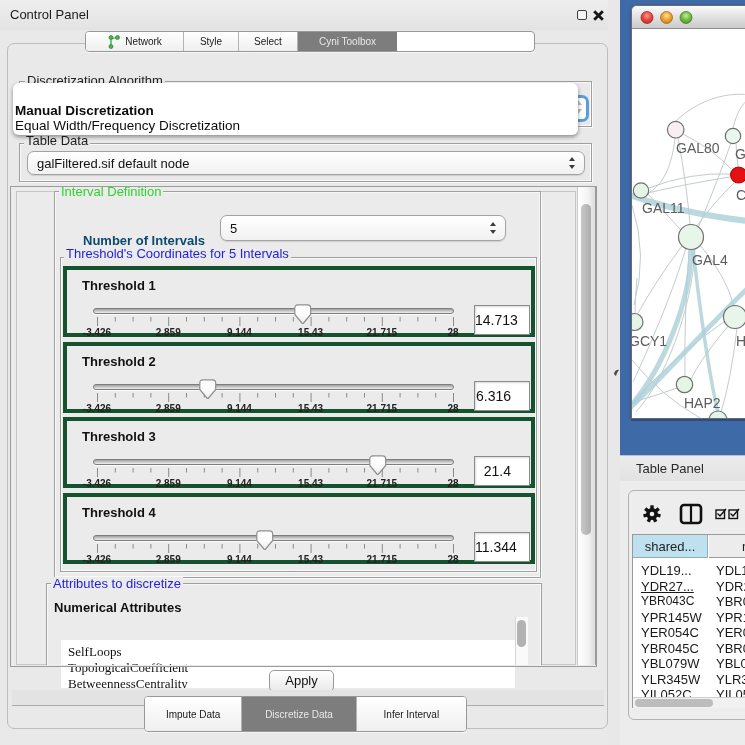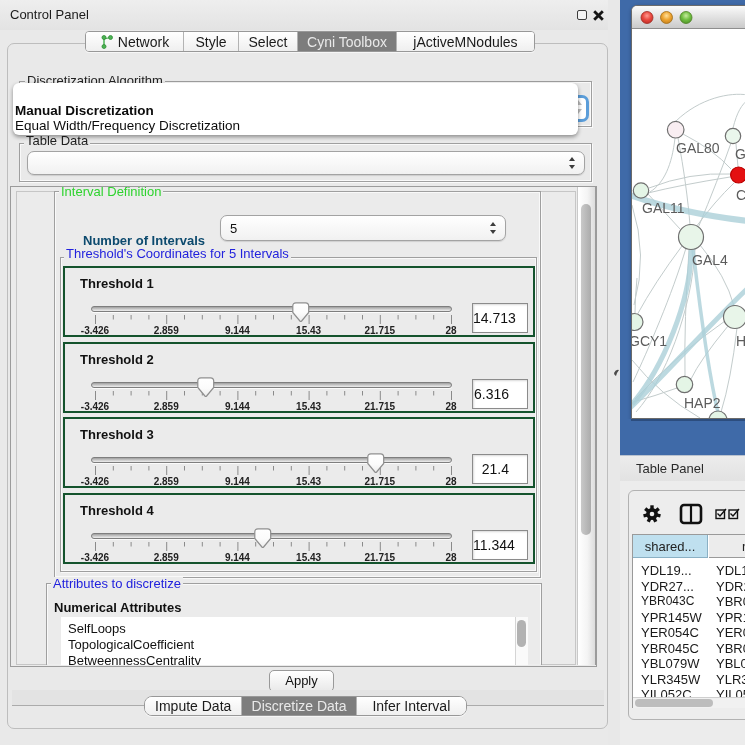--- a/index.html
+++ b/index.html
@@ -7,24 +7,24 @@
 body { font-family:"Liberation Sans", sans-serif; background:#ececec; position:relative; }
 .abs { position:absolute; }
 .etched { border:1px solid #9f9f9f; box-shadow:inset 0 0 0 1px rgba(255,255,255,.7), 1px 1px 0 rgba(255,255,255,.7); }
 .grouplbl { position:absolute; padding:0 2px; background:#ebebeb; font-size:13px; line-height:13px; }
 .combo { position:absolute; border:1px solid #a3a3a3; border-radius:7px; background:linear-gradient(#ffffff,#f1f1f1); box-shadow:0 1px 1px rgba(0,0,0,.12); }
 .combo .ctext { position:absolute; left:9px; top:50%; transform:translateY(-50%); font-size:13px; color:#111; }
 .spin { position:absolute; right:7px; top:50%; transform:translateY(-50%); width:9px; height:16px; }
 .spin:before { content:""; position:absolute; left:1px; top:2px; border-left:3.5px solid transparent; border-right:3.5px solid transparent; border-bottom:4.5px solid #3c3c3c; }
 .spin:after { content:""; position:absolute; left:1px; bottom:2px; border-left:3.5px solid transparent; border-right:3.5px solid transparent; border-top:4.5px solid #3c3c3c; }
 .seg { position:absolute; display:flex; border:1px solid #989898; border-radius:4px; background:#fff; overflow:hidden; box-shadow:0 1px 0 rgba(255,255,255,.6); }
-.seg div { font-size:14px; color:#1a1a1a; display:flex; align-items:center; justify-content:center; background:linear-gradient(#ffffff,#efefef); border-right:1px solid #b3b3b3; }
+.seg div { font-size:10px; color:#1a1a1a; display:flex; align-items:center; justify-content:center; background:linear-gradient(#ffffff,#efefef); border-right:1px solid #b3b3b3; }
 .seg div:last-child { border-right:none; }
 .seg div.sel { background:#7d7d7d; color:#e9e9e9; }
-.tpanel { position:absolute; border:2px solid #14532d; background:#ebebeb; }
+.tpanel { position:absolute; border:4px solid #14532d; background:#ebebeb; }
 .thr-title { position:absolute; font-size:13px; font-weight:bold; color:#111; }
 .ticklbl { position:absolute; font-size:10px; font-weight:bold; color:#222; transform:translateX(-50%); }
 .valbox { position:absolute; width:56px; height:30px; background:#fff; border:1px solid #8b8b8b; box-shadow:inset 1px 1px 2px rgba(0,0,0,.15); font-size:14px; color:#111; text-align:right; line-height:28px; padding-right:18px; }
 .track { position:absolute; height:6px; border:1px solid #7e7e7e; border-radius:3px; background:linear-gradient(#9f9f9f,#cccccc 55%,#efefef); box-shadow:0 1px 0 rgba(255,255,255,.8); }
 </style>
 </head>
 <body>
 
 <div class="abs" style="left:0;top:0;width:620px;height:745px;background:#e9e9e9;"></div>
 
@@ -45,35 +45,35 @@
       <line x1="4" y1="2.5" x2="4" y2="11.5" stroke="#3fae49" stroke-width="1.4"></line>
       <line x1="4" y1="4" x2="10" y2="2.5" stroke="#3fae49" stroke-width="1.2"></line>
       <circle cx="4" cy="2.5" r="2" fill="#4db254" stroke="#2e8f36" stroke-width=".8"></circle>
       <circle cx="10.5" cy="2.5" r="2" fill="#4db254" stroke="#2e8f36" stroke-width=".8"></circle>
       <circle cx="4" cy="11.5" r="2" fill="#4db254" stroke="#2e8f36" stroke-width=".8"></circle>
     </svg>
     Network</div>
   <div style="width:55px;">Style</div>
   <div style="width:59px;">Select</div>
   <div class="sel" style="width:99px;">Cyni Toolbox</div>
-  <div style="width:137px;">jActiveMNodules</div>
 </div>
 
 <div class="abs etched" style="left:19px;top:81px;width:573px;height:46px;"></div>
 <div class="grouplbl" style="left:25px;top:74px;background:#e9e9e9;color:#222;">Discretization Algorithm</div>
 
 <div class="abs" style="left:560px;top:95px;width:29px;height:27px;border:3px solid #5b9dd9;border-radius:7px;background:#fff;"></div>
 <div class="abs" style="left:574px;top:99px;width:9px;height:16px;">
   <div style="position:absolute;left:0;top:1px;border-left:4px solid transparent;border-right:4px solid transparent;border-bottom:5px solid #bbb;"></div>
   <div style="position:absolute;left:0;bottom:1px;border-left:4px solid transparent;border-right:4px solid transparent;border-top:5px solid #bbb;"></div>
 </div>
 
 <div class="abs etched" style="left:19px;top:143px;width:573px;height:39px;"></div>
 <div class="grouplbl" style="left:24px;top:134px;background:#e9e9e9;color:#222;">Table Data</div>
 <div class="combo" style="left:27px;top:151px;width:558px;height:24px;">
+  <div class="ctext">galFiltered.sif default node</div>
   <div class="spin"></div>
 </div>
 
 <div class="abs" style="left:10px;top:186px;width:586px;height:480px;border:1px solid #9b9b9b;background:#ebebeb;overflow:hidden;">
 </div>
 
 <div class="abs" style="left:16px;top:191px;width:560px;height:474px;border:1px solid #c6c6c6;"></div>
 
 <div class="abs" style="left:577px;top:187px;width:18px;height:478px;background:linear-gradient(to right,#ffffff,#f4f4f4 55%,#dcdcdc);border-left:1px solid #c9c9c9;"></div>
 <div class="abs" style="left:581px;top:204px;width:10px;height:331px;background:linear-gradient(to right,#c9c9c9,#ababab);border-radius:5px;"></div>
@@ -265,37 +265,37 @@
         </defs>
         <path d="M 4 0.8 L 13.5 0.8 Q 16.7 0.8 16.7 4 L 16.7 10.5 L 9.6 19 Q 8.75 19.9 7.9 19 L 0.8 10.5 L 0.8 4 Q 0.8 0.8 4 0.8 Z" fill="url(#thg3)" stroke="#8e8e8e" stroke-width="1.2"></path>
       </svg>
       <div class="valbox" style="left:407px;top:35px;">11.344</div>
     </div>
   </div>
 
 <div class="abs etched" style="left:46px;top:583px;width:496px;height:82px;border-bottom:none;box-shadow:inset 0 0 0 1px rgba(255,255,255,.7);"></div>
 <div class="grouplbl" style="left:51px;top:577px;color:#2222dd;">Attributes to discretize</div>
 <div class="abs" style="left:54px;top:600px;font-size:13px;font-weight:bold;color:#111;">Numerical Attributes</div>
-<div class="abs" style="left:61px;top:617px;width:454px;height:48px;background:#fff;overflow:hidden;">
+<div class="abs" style="left:61px;top:640px;width:454px;height:48px;background:#fff;overflow:hidden;font-family:Liberation Serif, serif;">
   <div style="position:absolute;left:7px;top:4px;font-size:13px;color:#111;">SelfLoops</div>
   <div style="position:absolute;left:7px;top:20px;font-size:13px;color:#111;">TopologicalCoefficient</div>
   <div style="position:absolute;left:7px;top:36px;font-size:13px;color:#111;">BetweennessCentrality</div>
 </div>
 <div class="abs" style="left:515px;top:617px;width:13px;height:48px;background:#fafafa;border-left:1px solid #d5d5d5;"></div>
 <div class="abs" style="left:517px;top:620px;width:9px;height:27px;border-radius:4.5px;background:#b2b2b2;"></div>
 
 <div class="abs" style="left:11px;top:665px;width:585px;height:2px;background:#ebebeb;"></div>
 <div class="abs" style="left:10px;top:186px;width:587px;height:481px;border:1px solid #9b9b9b;background:transparent;pointer-events:none;"></div>
 
 <div class="abs" style="left:269px;top:670px;width:65px;height:22px;border:1px solid #999;border-radius:5px;background:linear-gradient(#ffffff,#e9e9e9);font-size:13px;color:#111;text-align:center;line-height:20px;">Apply</div>
 
 <div class="abs" style="left:12px;top:690px;width:592px;height:16px;background:#e3e3e3;"></div>
 <div class="abs" style="left:12px;top:705px;width:592px;height:1px;background:#ababab;"></div>
 
-<div class="seg" style="left:144px;top:696px;width:323px;height:20px;border-radius:8px;">
+<div class="seg" style="left:144px;top:696px;width:323px;height:36px;">
   <div style="width:98px;">Impute Data</div>
   <div class="sel" style="width:115px;">Discretize Data</div>
   <div style="width:110px;">Infer Interval</div>
 </div>
 
 <div class="abs" style="left:13px;top:83px;width:565px;height:52px;background:#fff;border-radius:6px;box-shadow:0 2px 4px rgba(0,0,0,.4);"></div>
 <div class="abs" style="left:13px;top:83px;width:565px;height:52px;overflow:hidden;">
   <div style="position:absolute;left:2px;top:20px;font-size:13.5px;font-weight:bold;color:#0c0c0c;">Manual Discretization</div>
   <div style="position:absolute;left:2px;top:35px;font-size:13.5px;color:#0c0c0c;">Equal Width/Frequency Discretization</div>
 </div>
@@ -423,21 +423,21 @@
     </g>
   </g>
 </svg>
 
 <div class="abs" style="left:632px;top:534px;width:113px;height:174px;border-top:1px solid #9a9a9a;border-left:1px solid #9a9a9a;background:#fff;overflow:hidden;">
   <div style="position:absolute;left:0;top:0;width:75px;height:23px;background:#bfe0ef;border-right:1px solid #8ab0c4;border-bottom:1px solid #8ab0c4;font-size:13px;color:#222;text-align:center;line-height:23px;">shared...</div>
   <div style="position:absolute;left:76px;top:0;width:60px;height:23px;background:#ececec;border-bottom:1px solid #9a9a9a;font-size:13px;color:#222;padding-left:33px;line-height:23px;">na...</div>
   <div id="rows">
       <div style="position:absolute;left:8px;top:28px;font-size:13px;color:#1a1a1a;">YDL19...</div>
       <div style="position:absolute;left:83px;top:28px;font-size:13px;color:#1a1a1a;">YDL19</div>
-      <div style="position:absolute;left:8px;top:43.5px;font-size:13px;color:#1a1a1a;">YDR27...</div>
+      <div style="position:absolute;left:8px;top:43.5px;font-size:13px;color:#1a1a1a;text-decoration:underline;">YDR27...</div>
       <div style="position:absolute;left:83px;top:43.5px;font-size:13px;color:#1a1a1a;">YDR27</div>
       <div style="position:absolute;left:8px;top:59px;font-size:12px;color:#1a1a1a;">YBR043C</div>
       <div style="position:absolute;left:83px;top:59px;font-size:13px;color:#1a1a1a;">YBR04</div>
       <div style="position:absolute;left:8px;top:74.5px;font-size:13px;color:#1a1a1a;">YPR145W</div>
       <div style="position:absolute;left:83px;top:74.5px;font-size:13px;color:#1a1a1a;">YPR14</div>
       <div style="position:absolute;left:8px;top:90px;font-size:13px;color:#1a1a1a;">YER054C</div>
       <div style="position:absolute;left:83px;top:90px;font-size:13px;color:#1a1a1a;">YER05</div>
       <div style="position:absolute;left:8px;top:105.5px;font-size:13px;color:#1a1a1a;">YBR045C</div>
       <div style="position:absolute;left:83px;top:105.5px;font-size:13px;color:#1a1a1a;">YBR04</div>
       <div style="position:absolute;left:8px;top:121px;font-size:13px;color:#1a1a1a;">YBL079W</div>

